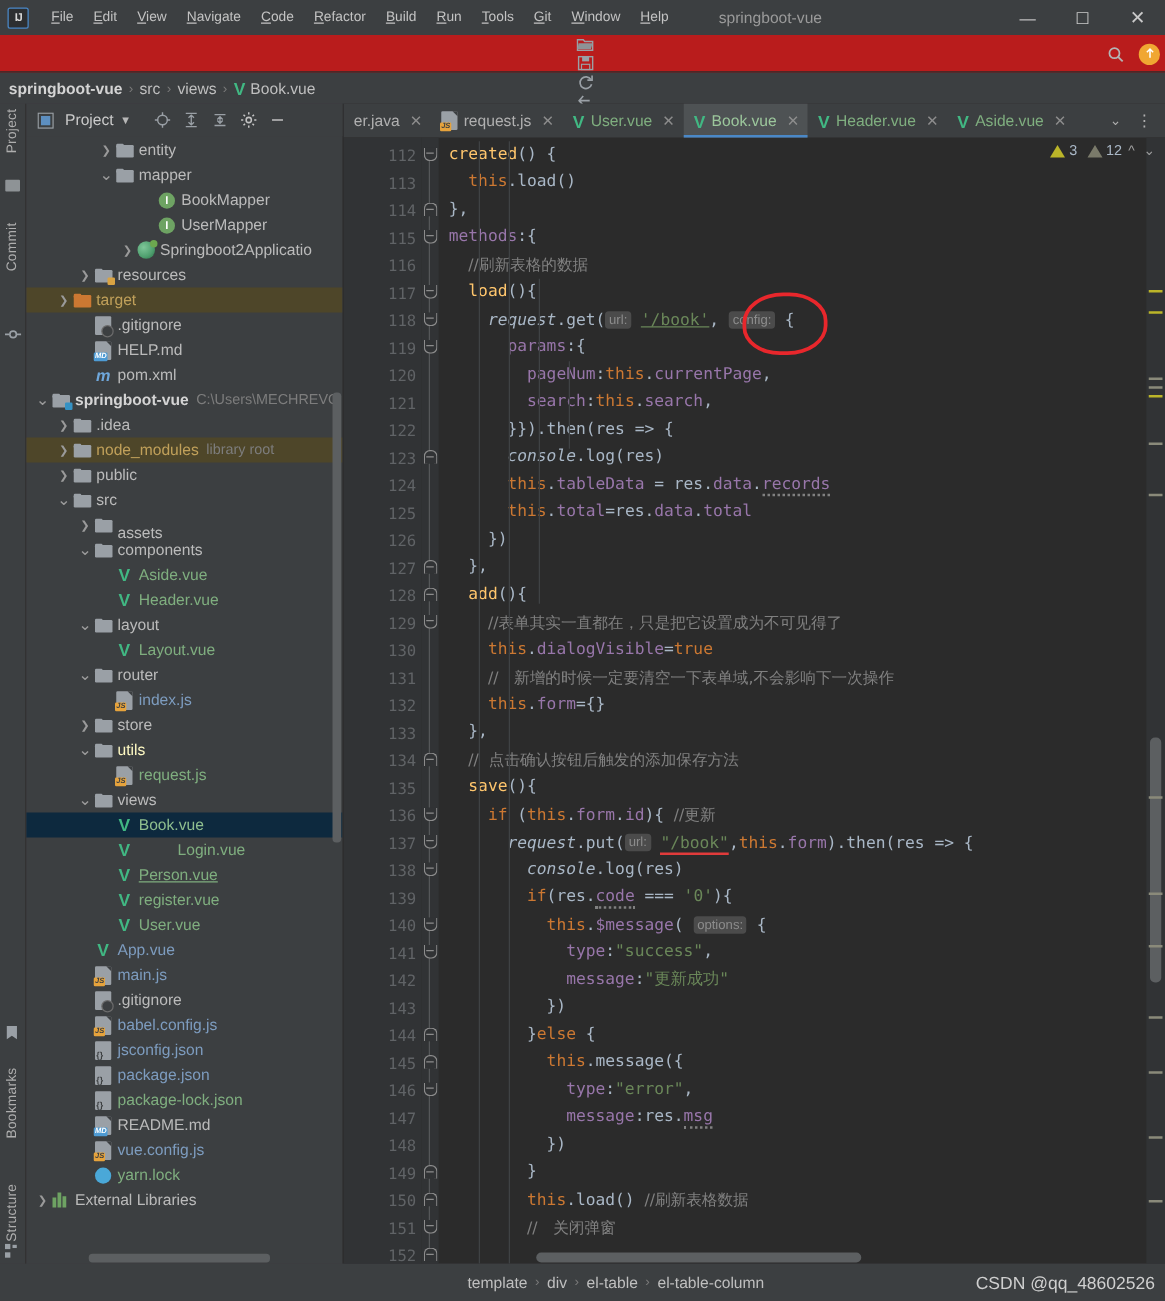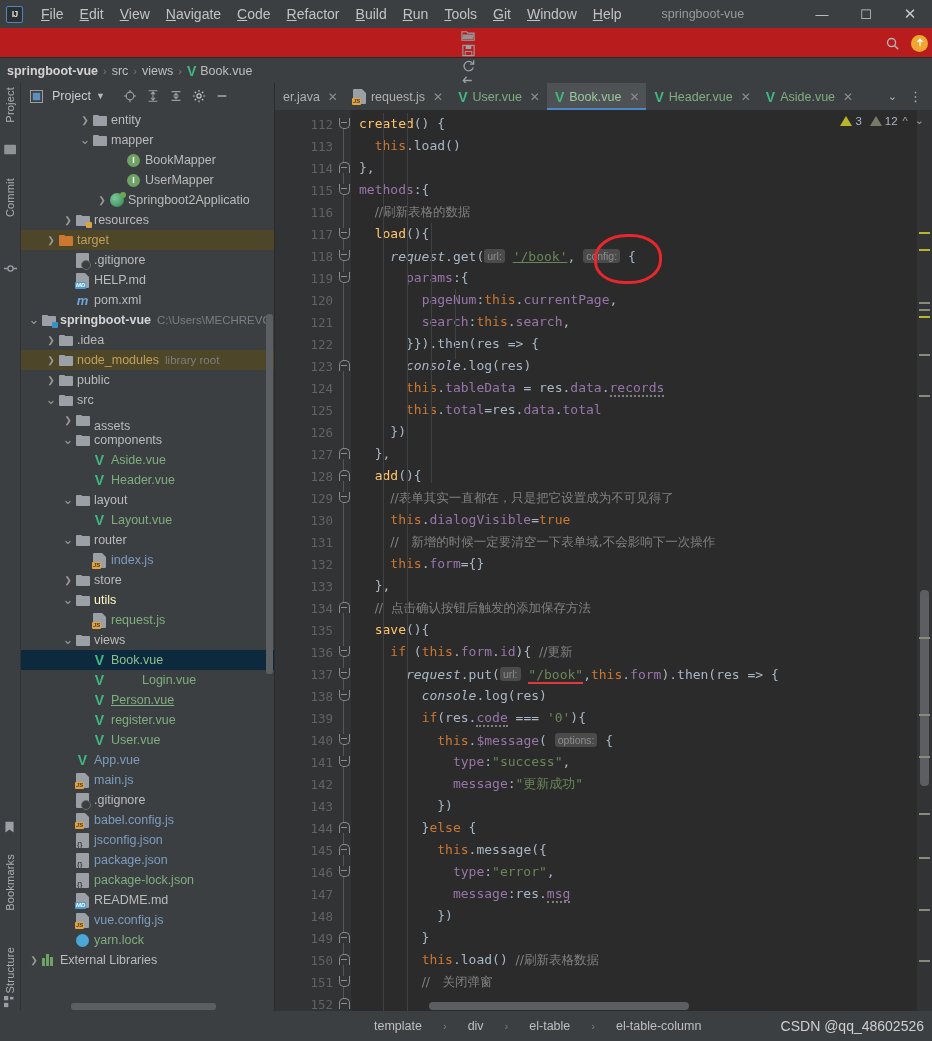--- a/index.html
+++ b/index.html
@@ -17,21 +17,21 @@
     height: 28px; background: #3c3f41; display: flex; align-items: center;
     padding-left: 6px; position: relative;
   }
   .ij-logo {
     width: 17px; height: 17px; border: 1.5px solid #4a88c7; border-radius: 2px;
     color: #d8d8d8; font-size: 9px; font-weight: bold; display: flex;
     align-items: center; justify-content: center; margin-right: 10px;
     background: #2d2f31; letter-spacing: -1px;
   }
   .menu-item {
-    font-size: 14px; color: #c3c3c3; padding: 3px 8px; cursor: default;
+    font-size: 11px; color: #c3c3c3; padding: 3px 8px; cursor: default;
   }
   .menu-item:first-letter { text-decoration: underline; }
   .win-title {
     font-size: 12.5px; color: #9a9a9a; margin-left: 32px;
   }
   .win-ctrls {
     position: absolute; right: 0; top: 0; height: 28px; display: flex;
     align-items: center;
   }
   .win-btn {
@@ -326,21 +326,21 @@
     background: #5c5f61; border-radius: 4px;
   }
 
   
   .statusbar {
     position: absolute; left: 0; right: 0; bottom: 0; height: 30px;
     background: #3c3f41; display: flex; align-items: center;
   }
   .sb-left { width: 21px; height: 30px; position: relative; }
   .sb-crumbs {
-    display: flex; align-items: center; margin-left: 353px; font-size: 12.5px; gap: 15px;
+    display: flex; align-items: center; margin-left: 353px; font-size: 12.5px;
   }
   .sb-crumb { color: #bfbfbf; }
   .sb-sep { color: #7a7a7a; margin: 0 6px; font-size: 11px; }
   .watermark {
     margin-left: auto; margin-right: 8px; font-size: 14px; color: #cfcfcf;
     font-family: "Liberation Sans", sans-serif;
   }
 </style>
 </head>
 <body>

